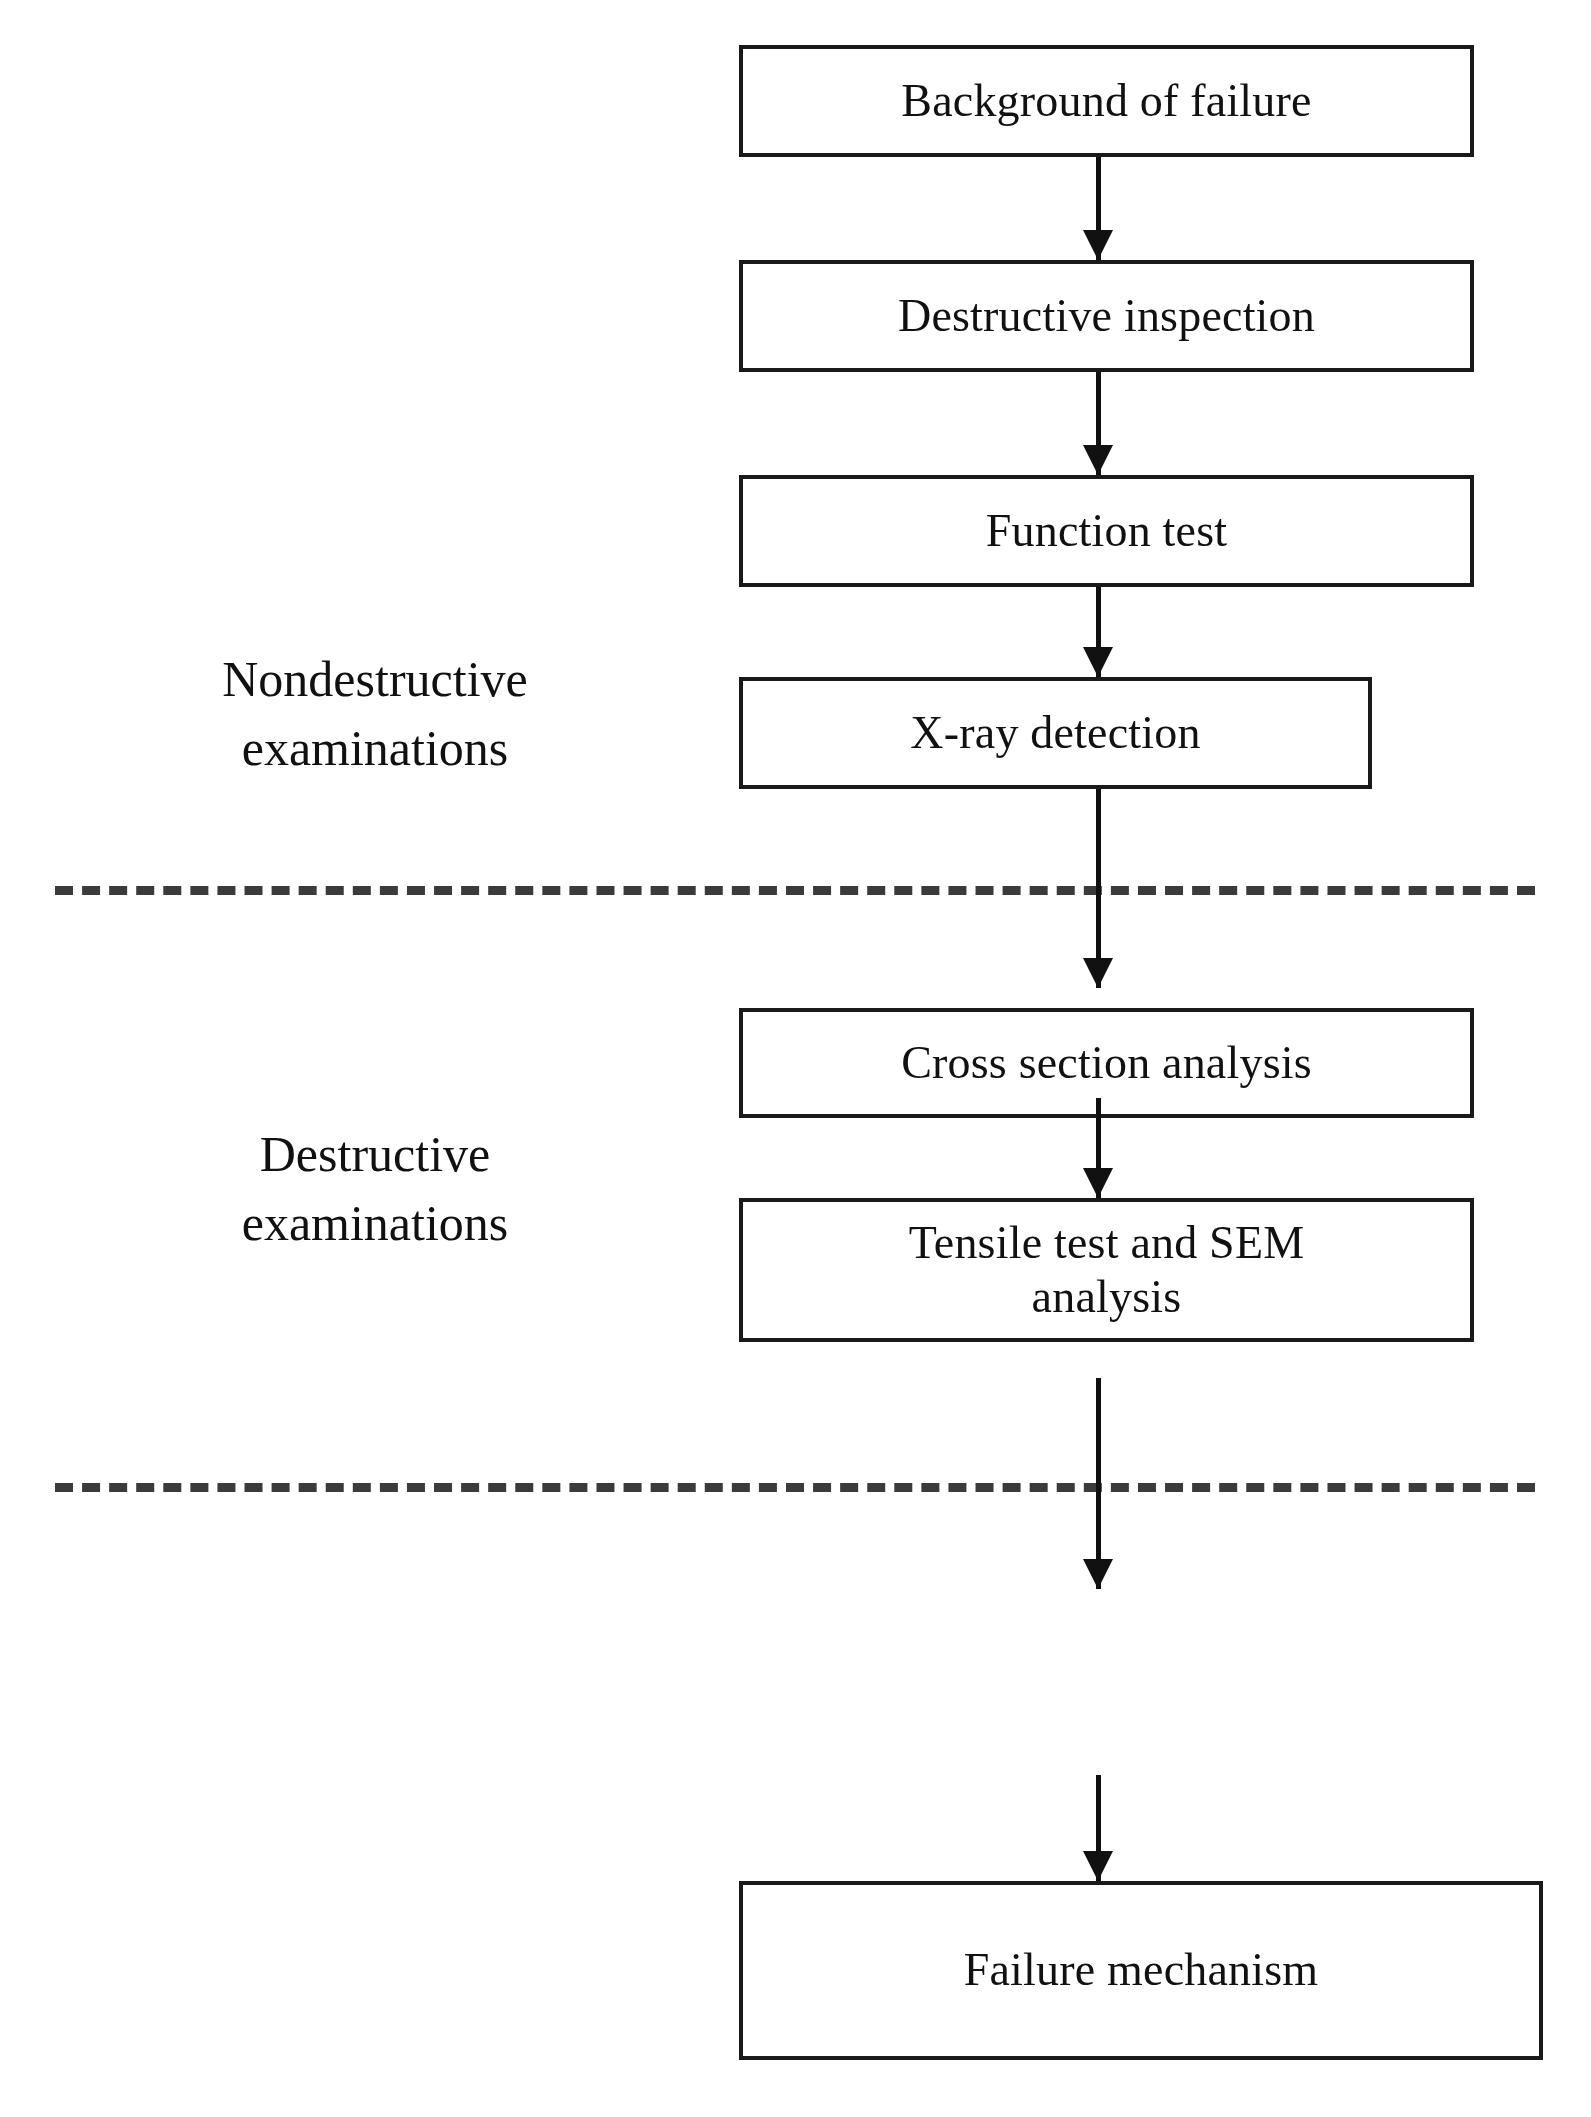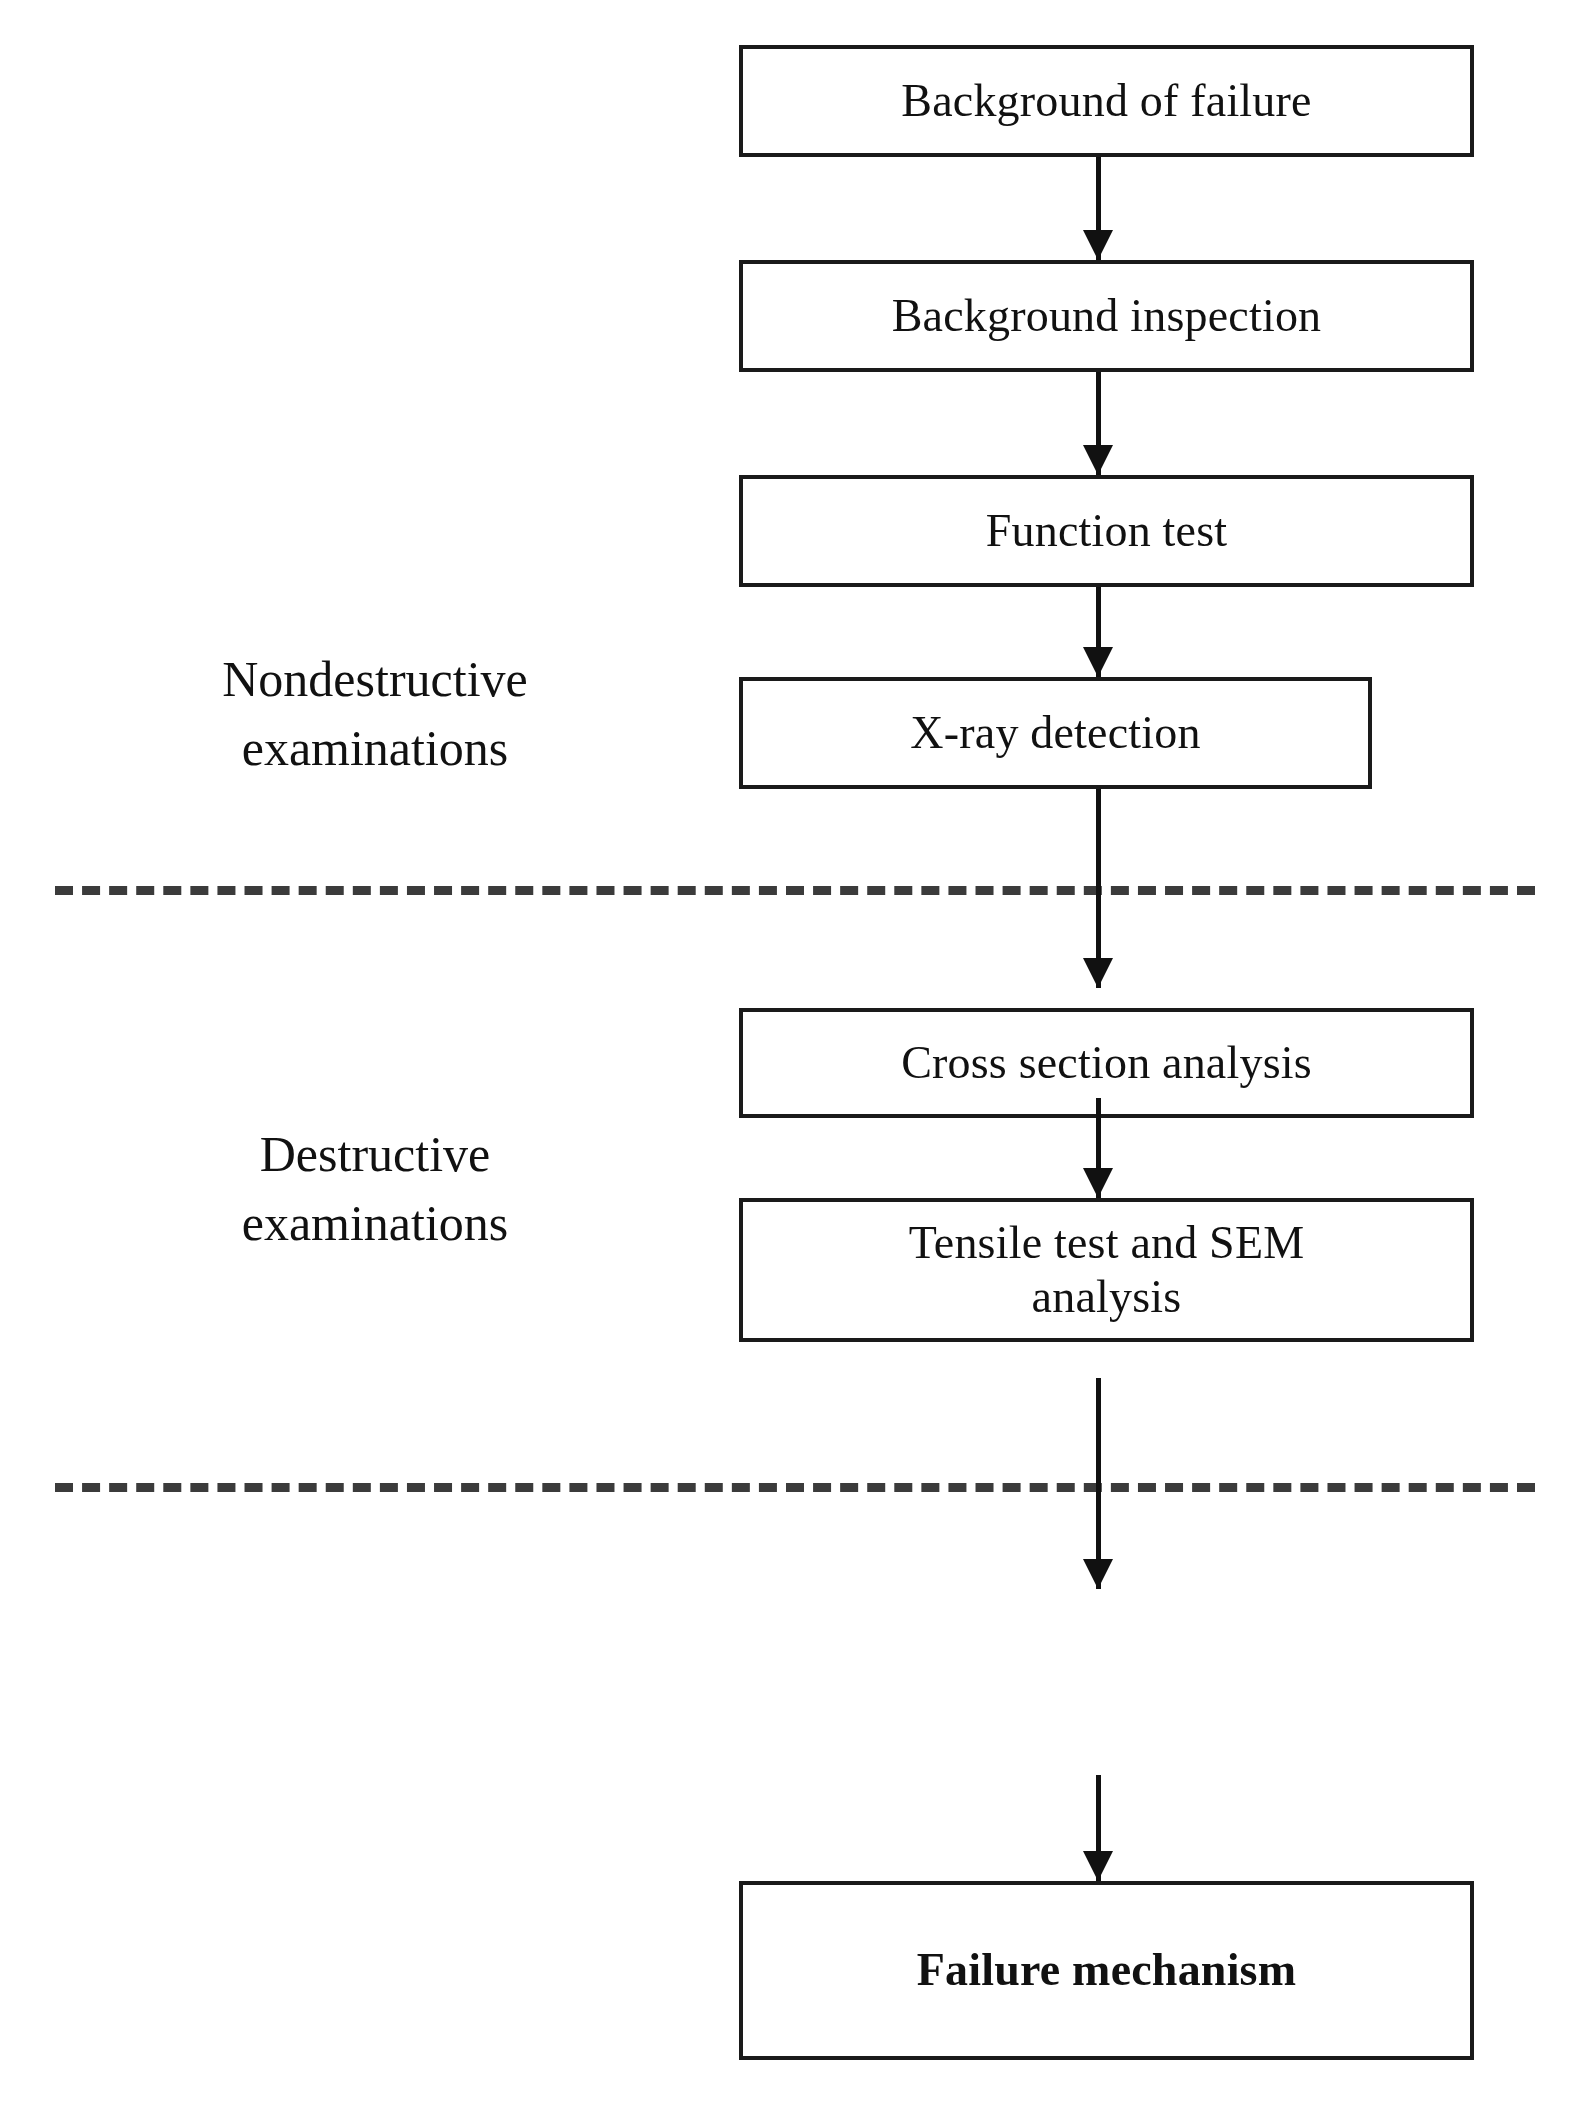--- a/index.html
+++ b/index.html
@@ -93,21 +93,21 @@
   <div class="node" style="left:739px; top:45px; width:735px; height:112px;">
     <span class="node-label">Background of failure</span>
   </div>
 
   <div class="connector" style="left:1098px; top:157px; height:103px;">
     <div class="stem" style="height:103px;"></div>
     <div class="head"></div>
   </div>
 
   <div class="node" style="left:739px; top:260px; width:735px; height:112px;">
-    <span class="node-label">Background inspection</span>
+    <span class="node-label">Destructive inspection</span>
   </div>
 
   <div class="connector" style="left:1098px; top:372px; height:103px;">
     <div class="stem" style="height:103px;"></div>
     <div class="head"></div>
   </div>
 
   <div class="node" style="left:739px; top:475px; width:735px; height:112px;">
     <span class="node-label">Function test</span>
   </div>
@@ -154,17 +154,17 @@
     <div class="stem" style="height:211px;"></div>
     <div class="head"></div>
   </div>
 
 
   <div class="connector" style="left:1098px; top:1775px; height:106px;">
     <div class="stem" style="height:106px;"></div>
     <div class="head"></div>
   </div>
 
-  <div class="node" style="left:739px; top:1881px; width:735px; height:179px;font-weight:bold;">
+  <div class="node" style="left:739px; top:1881px; width:804px; height:179px;">
     <span class="node-label">Failure mechanism</span>
   </div>
 
 </div>
 
 </body></html>

